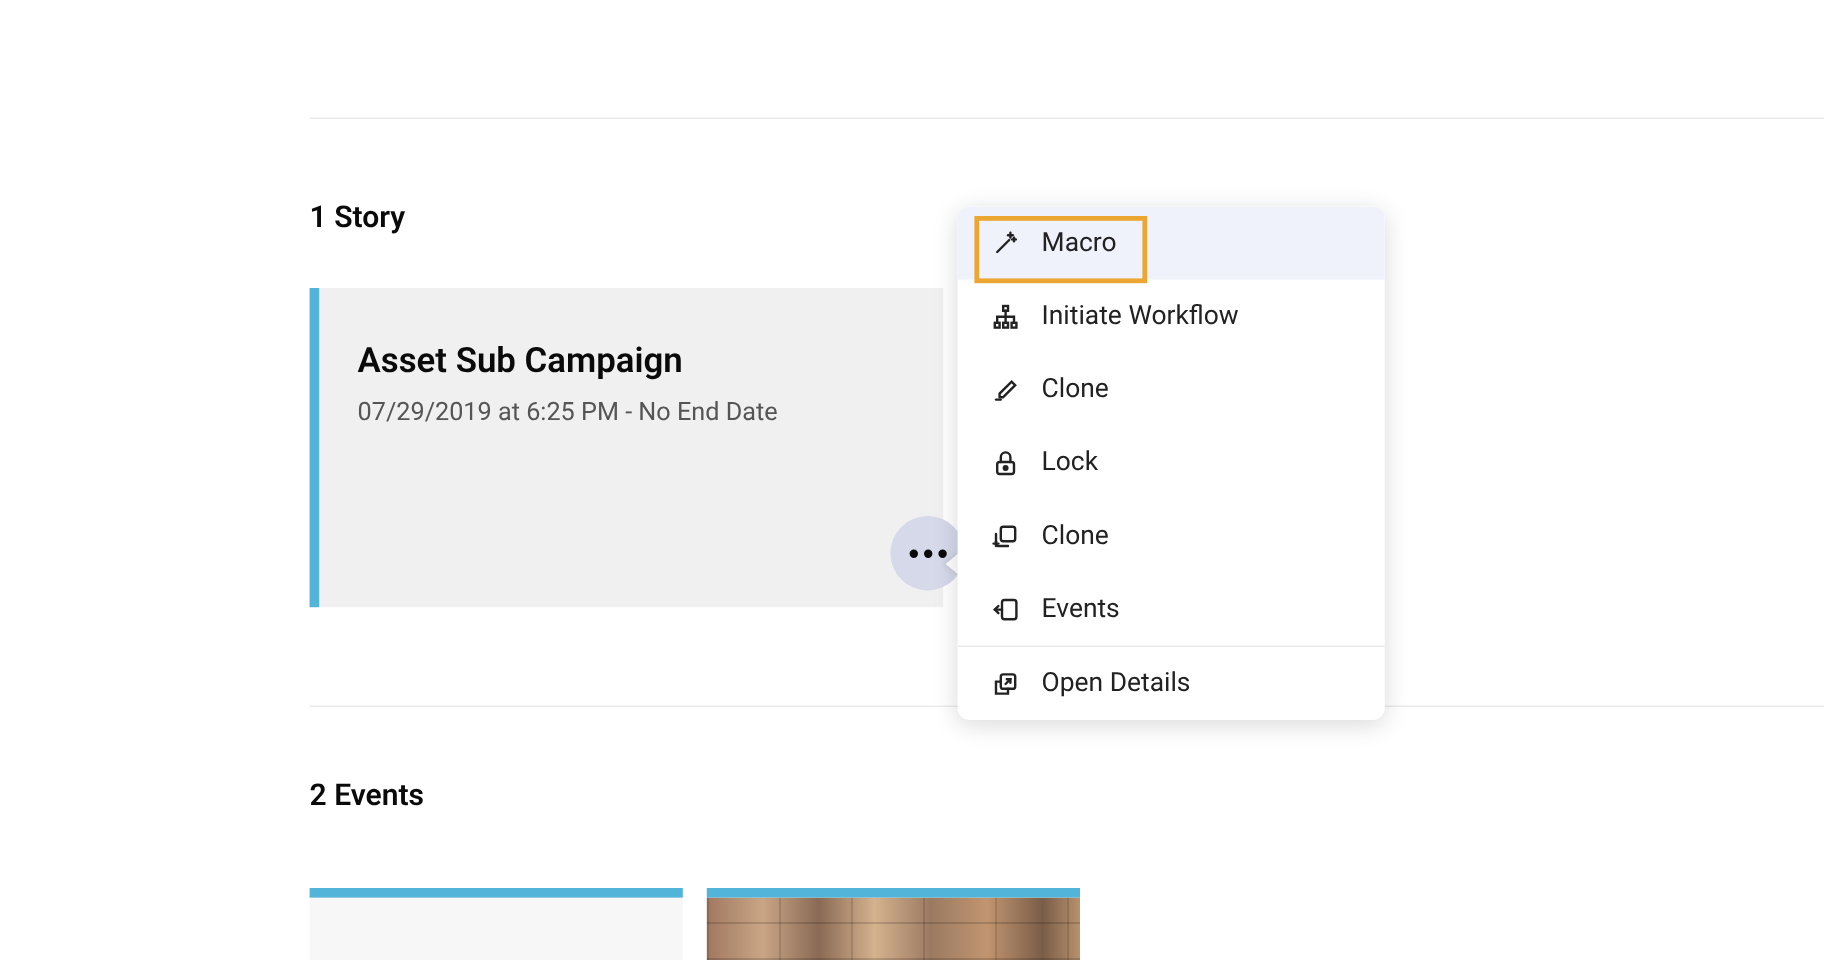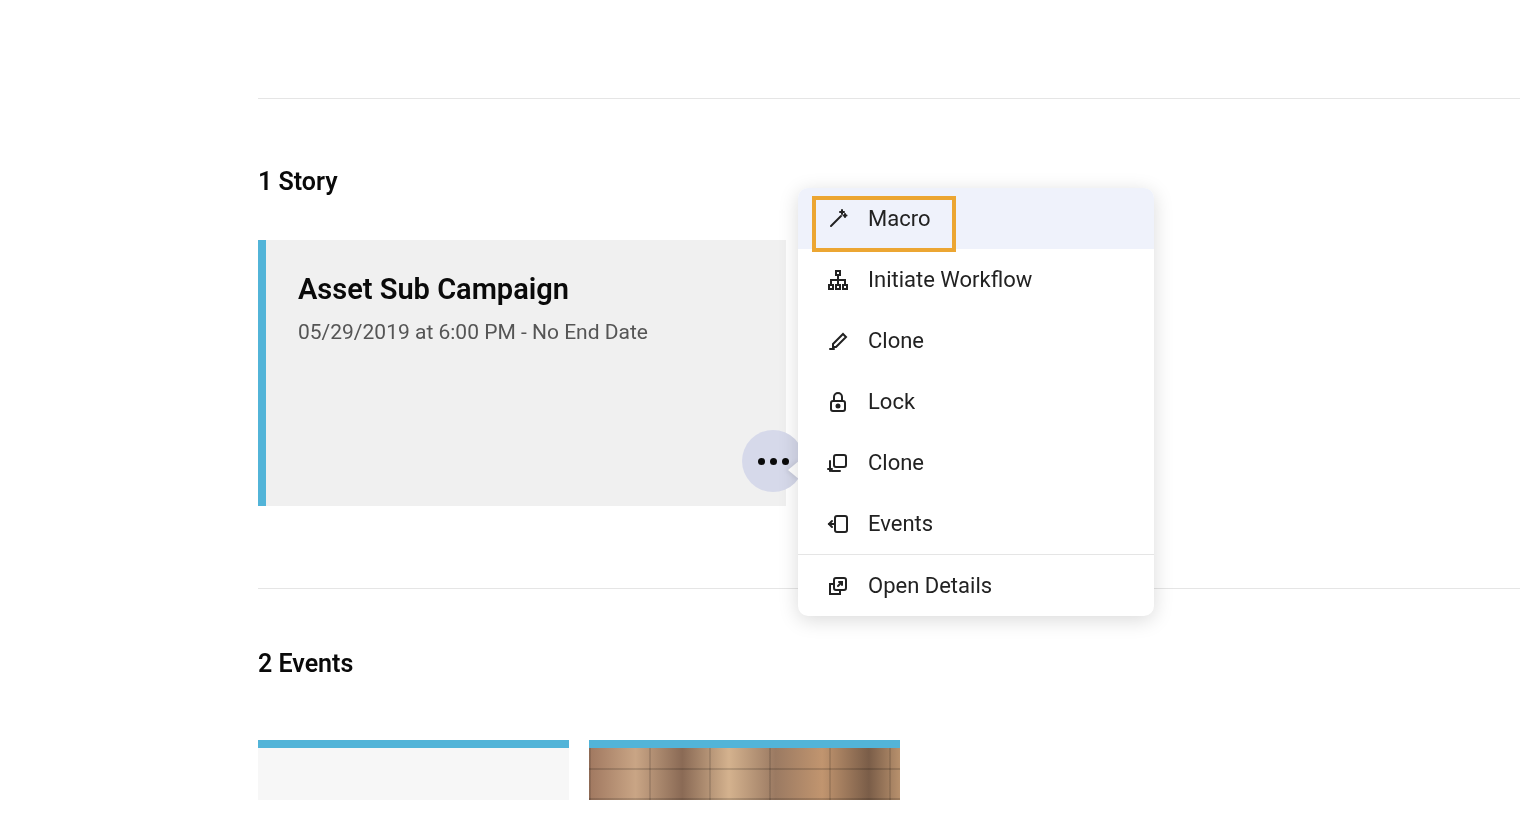--- a/index.html
+++ b/index.html
@@ -30,21 +30,21 @@
       color: #0a0a0a;
       margin-top: 68px;
       margin-bottom: 44px;
     }
     .story-card {
       position: relative;
       background: #f0f0f0;
       border-left: 8px solid #52b4d8;
       width: 528px;
       height: 266px;
-      padding: 32px 32px;
+      padding: 44px 32px;
     }
     .story-card-title {
       font-size: 29px;
       font-weight: 600;
       color: #0a0a0a;
       margin-bottom: 14px;
     }
     .story-card-subtitle {
       font-size: 21px;
       color: #555;
@@ -68,21 +68,21 @@
     }
     .more-dots span {
       width: 7px;
       height: 7px;
       border-radius: 50%;
       background: #0a0a0a;
     }
     .context-menu {
       position: absolute;
       left: 798px;
-      top: 188px;
+      top: 172px;
       width: 356px;
       background: #fff;
       border-radius: 10px;
       box-shadow: 0 4px 20px rgba(0,0,0,0.15);
       overflow: hidden;
       z-index: 10;
     }
     .menu-item {
       display: flex;
       align-items: center;
@@ -163,21 +163,21 @@
 </head>
 <body>
 
 <div class="content">
   <div class="top-divider"></div>
 
   <div class="section-title">1 Story</div>
 
   <div class="story-card">
     <div class="story-card-title">Asset Sub Campaign</div>
-    <div class="story-card-subtitle">05/29/2019 at 6:00 PM - No End Date</div>
+    <div class="story-card-subtitle">07/29/2019 at 6:25 PM - No End Date</div>
     <div class="more-button">
       <div class="more-dots">
         <span></span>
           <span></span>
           <span></span>
       </div>
     </div>
   </div>
 
   <div class="bottom-divider"></div>

